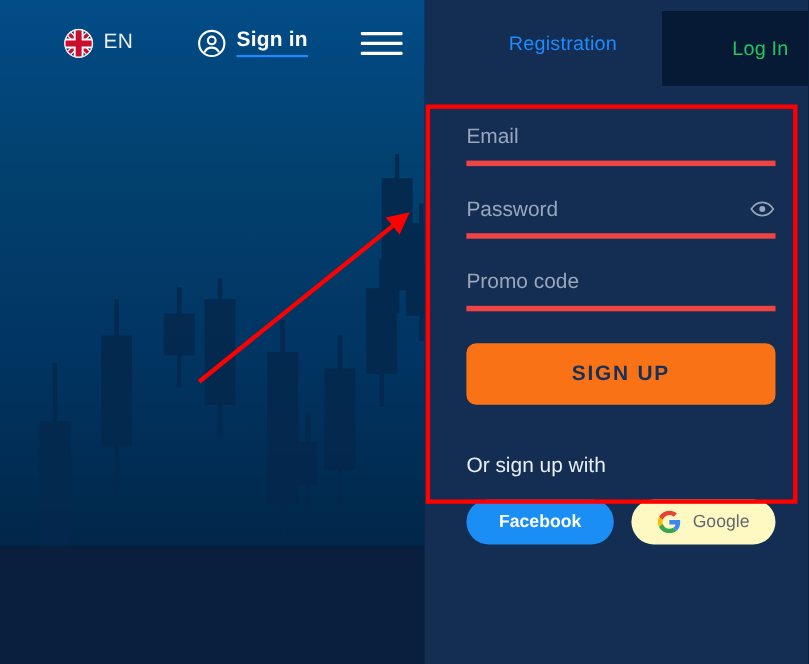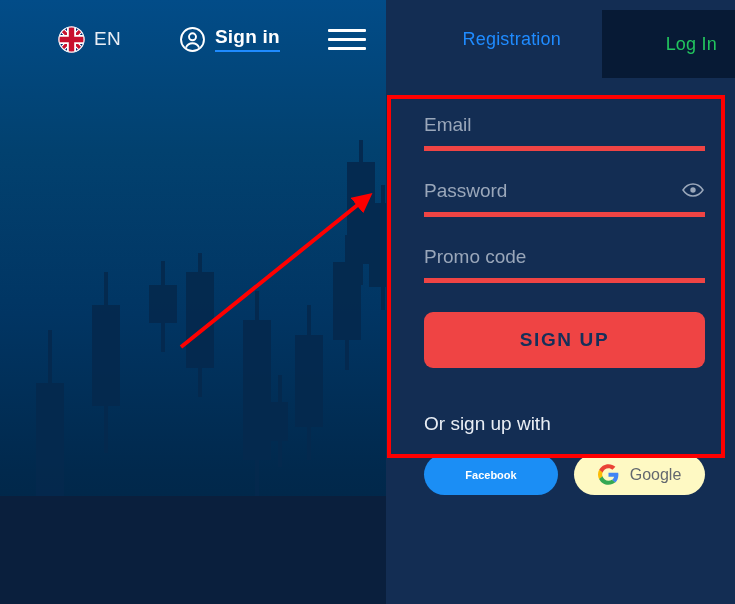--- a/index.html
+++ b/index.html
@@ -68,31 +68,31 @@
   .agree-row { display:flex; gap:17px; margin-top:30px; align-items:flex-start; }
   .checkbox {
     width:22px; height:22px; border:2px solid #9aa7ba; border-radius:5px;
     flex:none; margin-top:2px; background:transparent; cursor:pointer;
   }
   .agree-text { color:#b3bfcf; font-size:15px; line-height:1.45; max-width:250px; }
   .agree-link { color:#b3bfcf; text-decoration:underline; cursor:pointer; }
 
   .signup-btn {
     display:block; width:281px; height:56px; margin-top:28px;
-    background:#ef4444; border:none; border-radius:9px;
+    background:#f97316; border:none; border-radius:9px;
     color:#15305a; font-size:19px; font-weight:bold; letter-spacing:1.6px;
     font-family:"Liberation Sans", sans-serif; cursor:pointer;
   }
 
   .or-text { color:#e9eef5; font-size:19px; margin-top:45px; }
 
   .social-row { display:flex; gap:16px; margin-top:19px; }
   .fb-btn {
     width:134px; height:41px; background:#1b8ef5; border:none; border-radius:21px;
-    color:#fff; font-size:11px; font-weight:bold; cursor:pointer;
+    color:#fff; font-size:16px; font-weight:bold; cursor:pointer;
     font-family:"Liberation Sans", sans-serif;
   }
   .gg-btn {
     width:131px; height:41px; background:#fef9c3; border:none; border-radius:21px;
     display:flex; align-items:center; justify-content:center; gap:11px;
     color:#63686f; font-size:16px; cursor:pointer;
     font-family:"Liberation Sans", sans-serif;
   }
 
   

